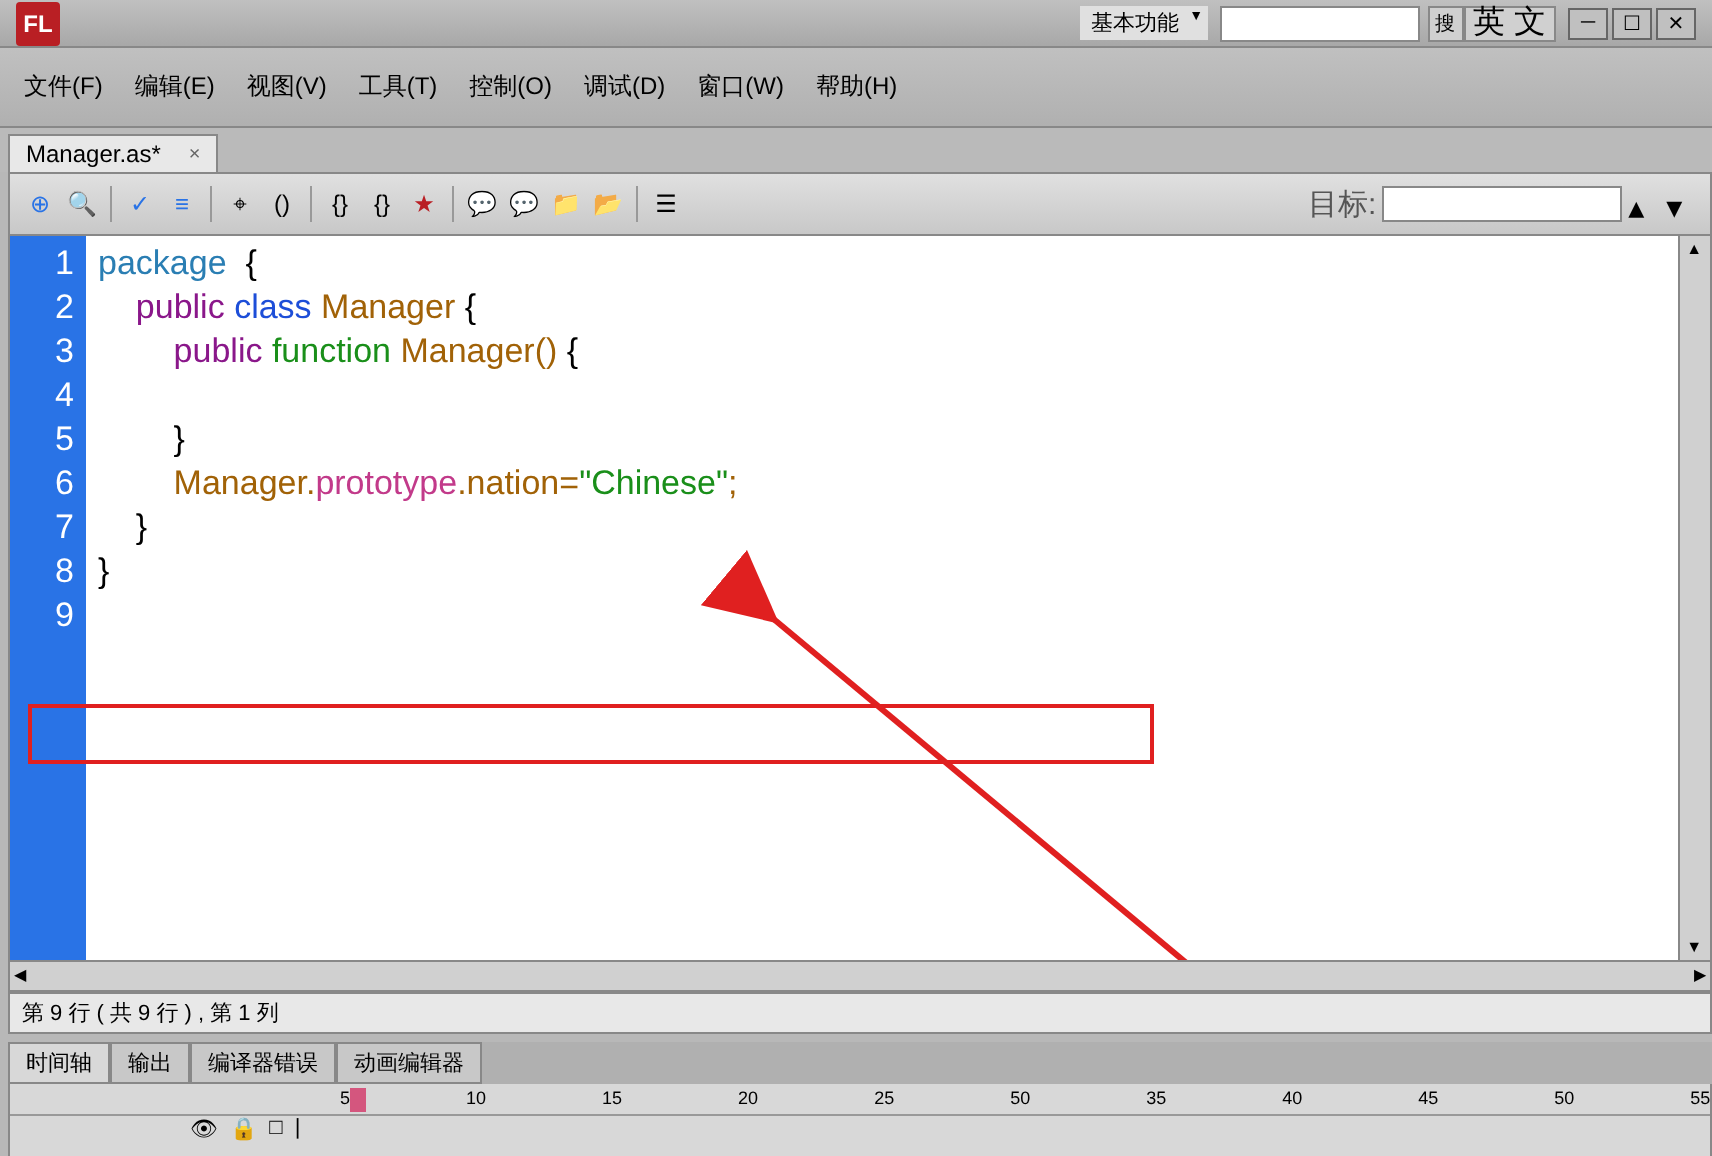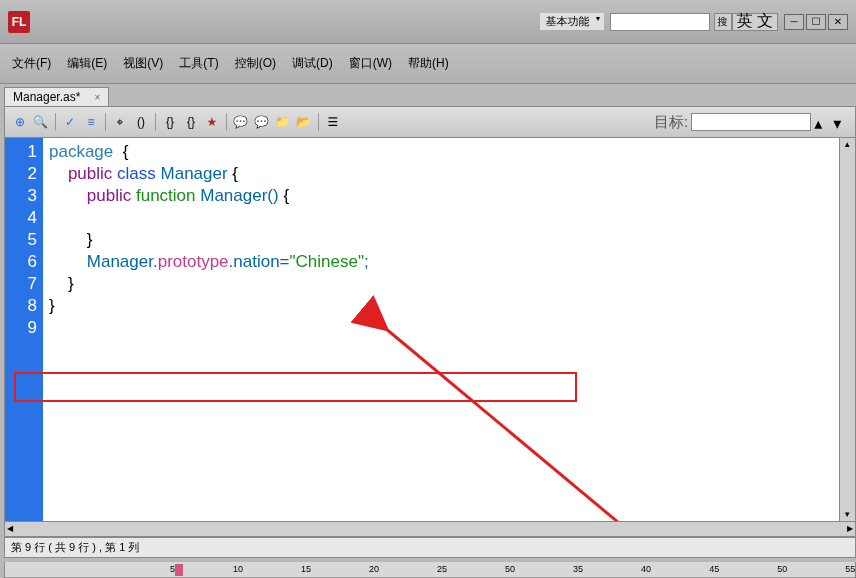--- a/index.html
+++ b/index.html
@@ -1,18 +1,18 @@
 <!DOCTYPE html>
 <html><head>
 <meta charset="utf-8">
 <style>
 * { margin: 0; padding: 0; box-sizing: border-box; font-family: "SimSun", sans-serif; }
 body { background: #b8b8b8; width: 856px; height: 578px; overflow: hidden; position: relative; }
 
-.titlebar { background: linear-gradient(#c0c0c0, #a8a8a8); height: 44px; display: flex; align-items: center; padding: 0 8px; border-bottom: 1px solid #888; }
+.titlebar { background: linear-gradient(#c0c0c0, #a8a8a8); height: 24px; display: flex; align-items: center; padding: 0 8px; border-bottom: 1px solid #888; }
 .fl-logo { background: #b91f24; color: #fff; width: 22px; height: 22px; display: flex; align-items: center; justify-content: center; font-weight: bold; font-size: 12px; border-radius: 2px; }
 .title-spacer { flex: 1; }
 .titlebar select, .titlebar input { font-size: 11px; height: 18px; border: 1px solid #888; }
 .titlebar .dropdown { margin-right: 6px; background: #e0e0e0; padding: 1px 14px 1px 6px; font-size: 11px; position: relative; }
 .titlebar .dropdown::after { content: "▼"; position: absolute; right: 2px; top: 2px; font-size: 7px; }
 .search-box { width: 100px; height: 18px; border: 1px solid #888; background: #fff; margin-right: 4px; }
 .search-btn { background: #d0d0d0; border: 1px solid #888; width: 18px; height: 18px; display: flex; align-items: center; justify-content: center; font-size: 10px; }
 .lang-btn { background: #d0d0d0; border: 1px solid #888; padding: 0 4px; height: 18px; font-size: 16px; display: flex; align-items: center; text-align: center; }
 .win-btns { display: flex; gap: 2px; margin-left: 6px; }
 .win-btn { width: 20px; height: 16px; background: #c0c0c0; border: 1px solid #666; display: flex; align-items: center; justify-content: center; font-size: 10px; }
@@ -39,21 +39,21 @@
 .gutter .ln { height: 22px; }
 .code-area { flex: 1; padding: 4px 6px; position: relative; }
 .code-line { height: 22px; white-space: pre; }
 .kw-pkg { color: #2a7eb3; }
 .kw-pub { color: #8a178a; }
 .kw-fn { color: #1a8f1a; }
 .kw-cls { color: #1d4ed8; }
 .kw-proto { color: #c23a8a; }
 .kw-str { color: #1a8f1a; }
 .brace { color: #000; }
-.ident { color: #0369a1; }
+.ident { color: #a16207; }
 .highlight-box { position: absolute; border: 2px solid #e02020; left: 9px; top: 234px; width: 563px; height: 30px; z-index: 5; pointer-events: none; }
 .arrow-svg { position: absolute; left: 0; top: 0; pointer-events: none; z-index: 6; }
 
 .status-line { margin: 0 4px; font-size: 11px; padding: 2px 6px; background: #e8e8e8; border: 1px solid #888; }
 
 .bottom-tabs { margin: 4px; background: #b0b0b0; }
 .bottom-tab-bar { display: flex; }
 .bottom-tab { background: #c8c8c8; border: 1px solid #888; padding: 2px 8px; font-size: 11px; }
 .bottom-tab.active { background: #d8d8d8; }
 .timeline-content { background: #d8d8d8; border: 1px solid #888; border-top: none; height: 40px; position: relative; font-size: 9px; }
@@ -159,20 +159,26 @@
             <marker id="ah" markerWidth="12" markerHeight="12" refX="2" refY="6" orient="auto">
               <path d="M12,0 L0,6 L12,12 Z" fill="#e02020"></path>
             </marker>
           </defs>
         <line x1="680" y1="440" x2="380" y2="190" stroke="#e02020" stroke-width="3" marker-end="url(#ah)"></line>
       </svg>
     </div>
     <div class="hscroll"></div>
     <div class="status-line">第 9 行 ( 共 9 行 ) , 第 1 列</div>
     <div class="bottom-tabs">
+      <div class="bottom-tab-bar">
+        <div class="bottom-tab active">时间轴</div>
+        <div class="bottom-tab">输出</div>
+        <div class="bottom-tab">编译器错误</div>
+        <div class="bottom-tab">动画编辑器</div>
+      </div>
       <div class="timeline-content">
         <div class="timeline-ruler" id="ruler">
             <span>5</span>
             <span>10</span>
             <span>15</span>
             <span>20</span>
             <span>25</span>
             <span>50</span>
             <span>35</span>
             <span>40</span>

